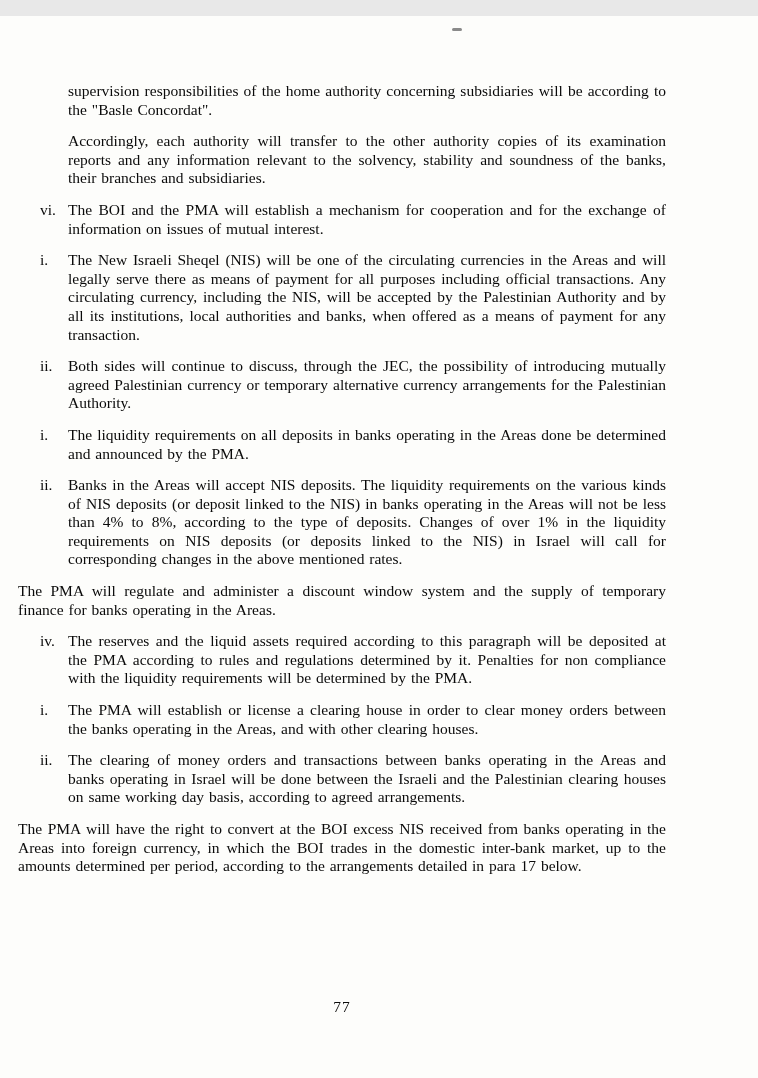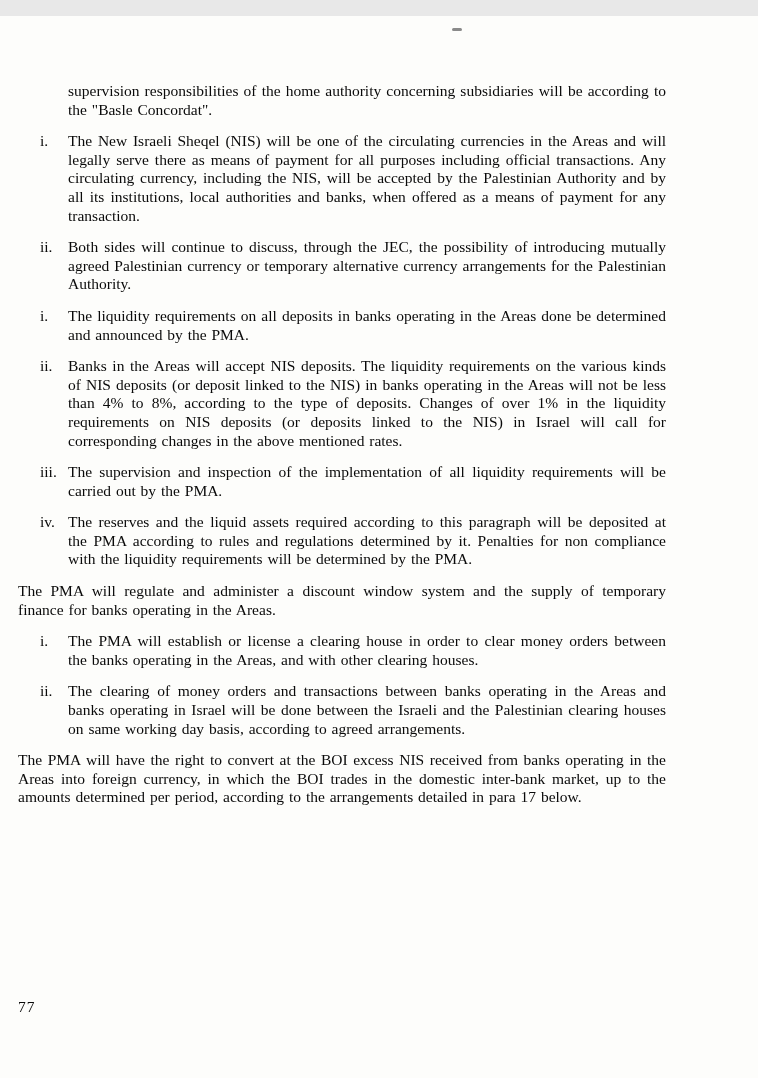--- a/index.html
+++ b/index.html
@@ -36,20 +36,21 @@
     top: 0;
     width: 26px;
     text-align: left;
     white-space: nowrap;
   }
   .page-number {
     position: absolute;
     top: 982px;
     left: 18px;
     width: 648px;
+    text-align: center;
     font-size: 15.5px;
     letter-spacing: 1px;
   }
   .scan-speck {
     position: absolute;
     top: 12px;
     left: 452px;
     width: 10px;
     height: 3px;
     background: #8a8a8a;
@@ -65,26 +66,27 @@
     border-radius: 2px;
   }
 </style>
 </head>
 <body>
 
 <div class="page">
   <div class="scan-speck"></div>
   <div class="content" id="content">
       <div class="para cont"><span>supervision responsibilities of the home authority concerning subsidiaries will be according to the "Basle Concordat".</span></div>
+      <div class="para cont"><span>Accordingly, each authority will transfer to the other authority copies of its examination reports and any information relevant to the solvency, stability and soundness of the banks, their branches and subsidiaries.</span></div>
+      <div class="para list"><span class="marker">vi.</span><span>The BOI and the PMA will establish a mechanism for cooperation and for the exchange of information on issues of mutual interest.</span></div>
       <div class="para list"><span class="marker">i.</span><span>The New Israeli Sheqel (NIS) will be one of the circulating currencies in the Areas and will legally serve there as means of payment for all purposes including official transactions. Any circulating currency, including the NIS, will be accepted by the Palestinian Authority and by all its institutions, local authorities and banks, when offered as a means of payment for any transaction.</span></div>
       <div class="para list"><span class="marker">ii.</span><span>Both sides will continue to discuss, through the JEC, the possibility of introducing mutually agreed Palestinian currency or temporary alternative currency arrangements for the Palestinian Authority.</span></div>
       <div class="para list"><span class="marker">i.</span><span>The liquidity requirements on all deposits in banks operating in the Areas done be determined and announced by the PMA.</span></div>
       <div class="para list"><span class="marker">ii.</span><span>Banks in the Areas will accept NIS deposits. The liquidity requirements on the various kinds of NIS deposits (or deposit linked to the NIS) in banks operating in the Areas will not be less than 4% to 8%, according to the type of deposits. Changes of over 1% in the liquidity requirements on NIS deposits (or deposits linked to the NIS) in Israel will call for corresponding changes in the above mentioned rates.</span></div>
-      <div class="para list"><span class="marker">iii.</span><span>The supervision and inspection of the implementation of all liquidity requirements will be carried out by the PMA.</span></div>
+      <div class="para flush"><span>The PMA will regulate and administer a discount window system and the supply of temporary finance for banks operating in the Areas.</span></div>
       <div class="para list"><span class="marker">iv.</span><span>The reserves and the liquid assets required according to this paragraph will be deposited at the PMA according to rules and regulations determined by it. Penalties for non compliance with the liquidity requirements will be determined by the PMA.</span></div>
-      <div class="para flush"><span>The PMA will regulate and administer a discount window system and the supply of temporary finance for banks operating in the Areas.</span></div>
       <div class="para list"><span class="marker">i.</span><span>The PMA will establish or license a clearing house in order to clear money orders between the banks operating in the Areas, and with other clearing houses.</span></div>
       <div class="para list"><span class="marker">ii.</span><span>The clearing of money orders and transactions between banks operating in the Areas and banks operating in Israel will be done between the Israeli and the Palestinian clearing houses on same working day basis, according to agreed arrangements.</span></div>
       <div class="para flush"><span>The PMA will have the right to convert at the BOI excess NIS received from banks operating in the Areas into foreign currency, in which the BOI trades in the domestic inter-bank market, up to the amounts determined per period, according to the arrangements detailed in para 17 below.</span></div>
     </div>
   <div class="page-number">77</div>
   <div class="scan-edge"></div>
 </div>
 
 </body></html>

